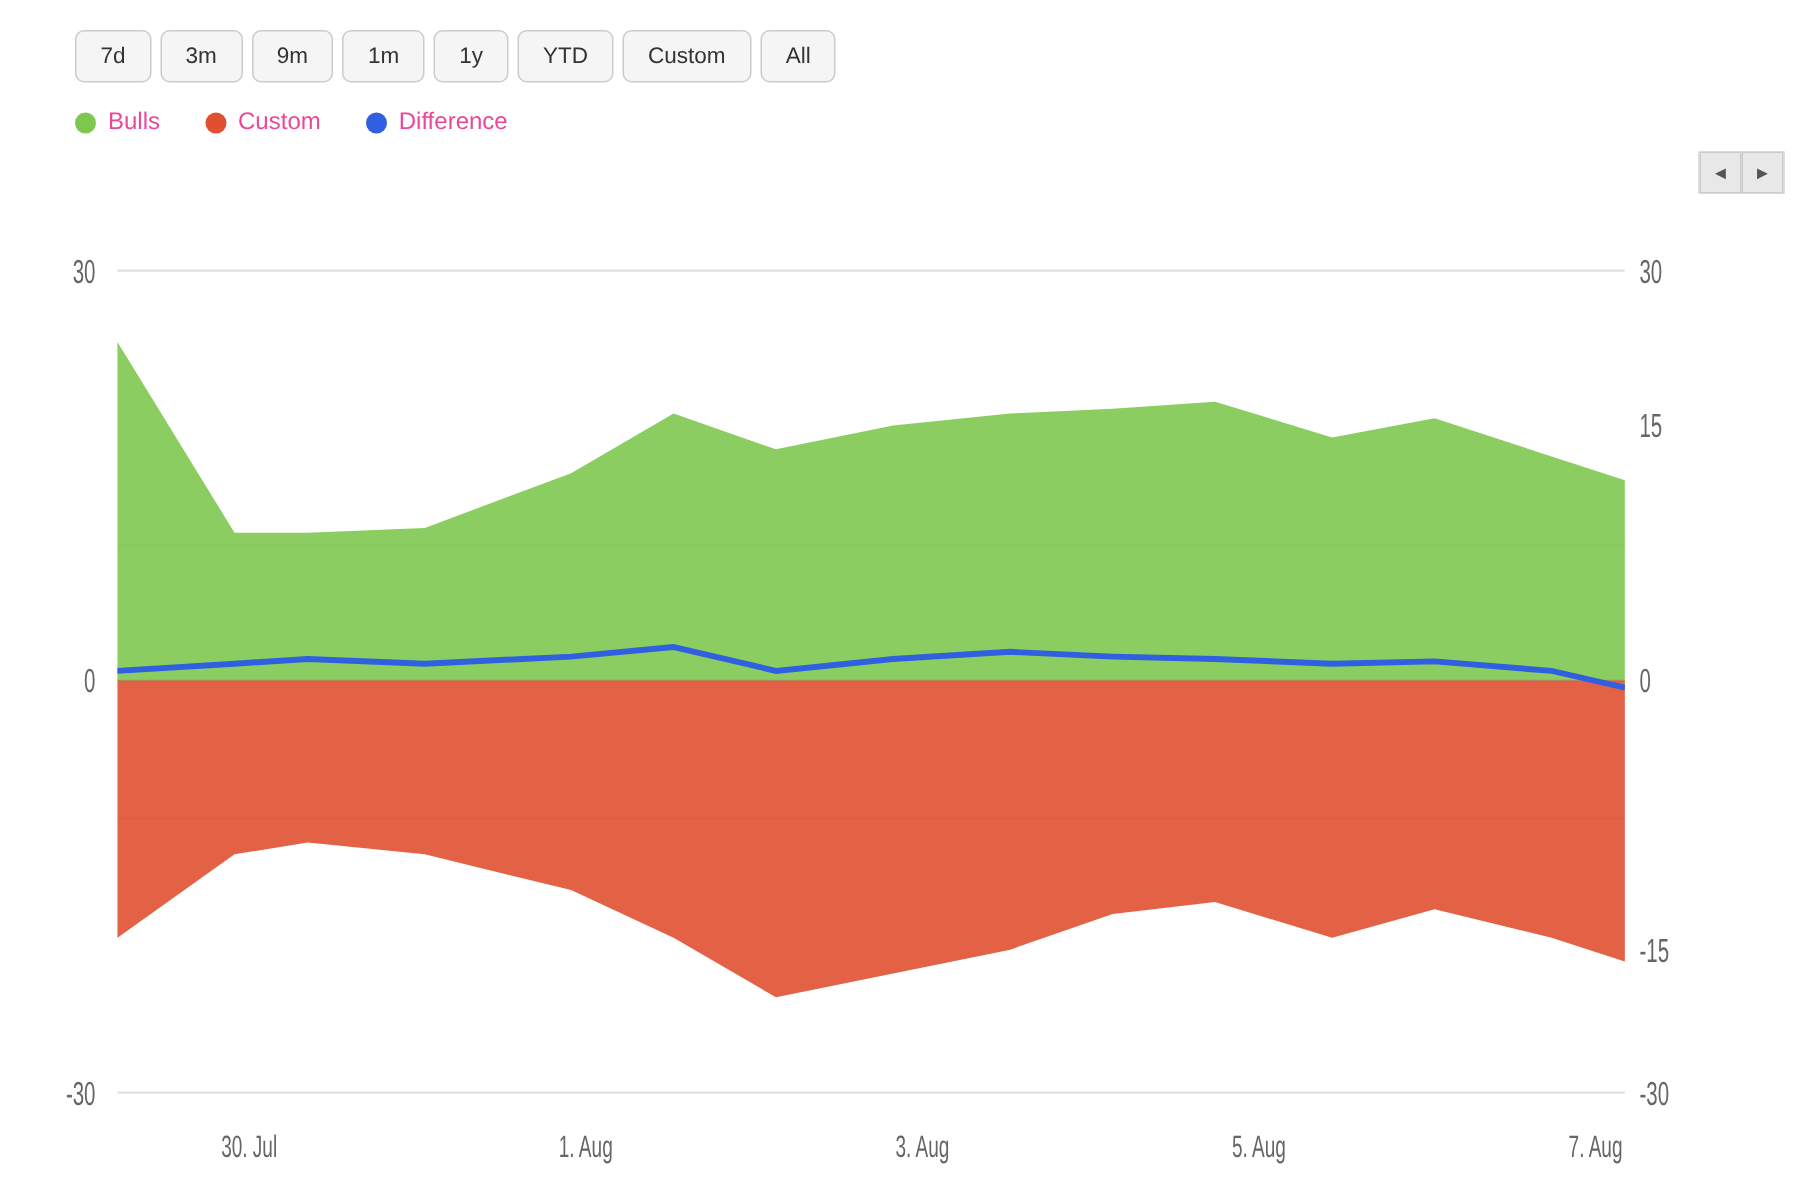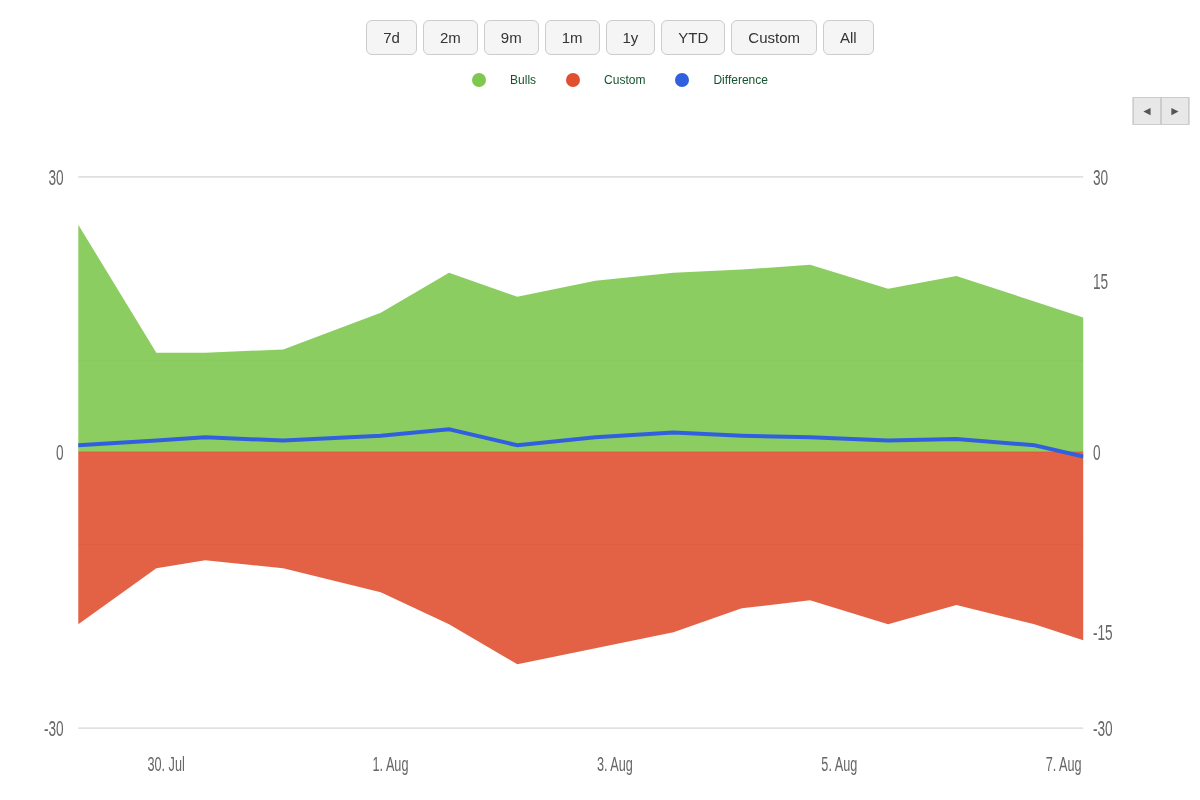--- a/index.html
+++ b/index.html
@@ -11,21 +11,20 @@
       overflow: hidden;
       position: relative;
     }
 
     .container {
       width: 1200px;
       height: 800px;
       padding: 20px 10px 10px 10px;
       display: flex;
       flex-direction: column;
-      align-items: center;
     }
 
     
     .time-buttons {
       display: flex;
       gap: 6px;
       margin-bottom: 18px;
       padding-left: 40px;
     }
     .time-btn {
@@ -43,23 +42,23 @@
     .legend {
       display: flex;
       gap: 30px;
       padding-left: 40px;
       margin-bottom: 10px;
       align-items: center;
     }
     .legend-item {
       display: flex;
       align-items: center;
-      gap: 24px;
-      font-size: 12px;
-      color: #14532d;
+      gap: 8px;
+      font-size: 16px;
+      color: #ec4899;
     }
     .legend-dot {
       width: 14px;
       height: 14px;
       border-radius: 50%;
     }
 
     
     .chart-section {
       flex: 1;
@@ -120,21 +119,21 @@
       background: #f0f0f0;
     }
   </style>
 </head>
 <body>
 
 <div class="container">
 
   <div class="time-buttons">
     <button class="time-btn">7d</button>
-    <button class="time-btn">2m</button>
+    <button class="time-btn">3m</button>
     <button class="time-btn">9m</button>
     <button class="time-btn">1m</button>
     <button class="time-btn">1y</button>
     <button class="time-btn">YTD</button>
     <button class="time-btn">Custom</button>
     <button class="time-btn">All</button>
   </div>
 
   <div class="legend">
     <div class="legend-item">

